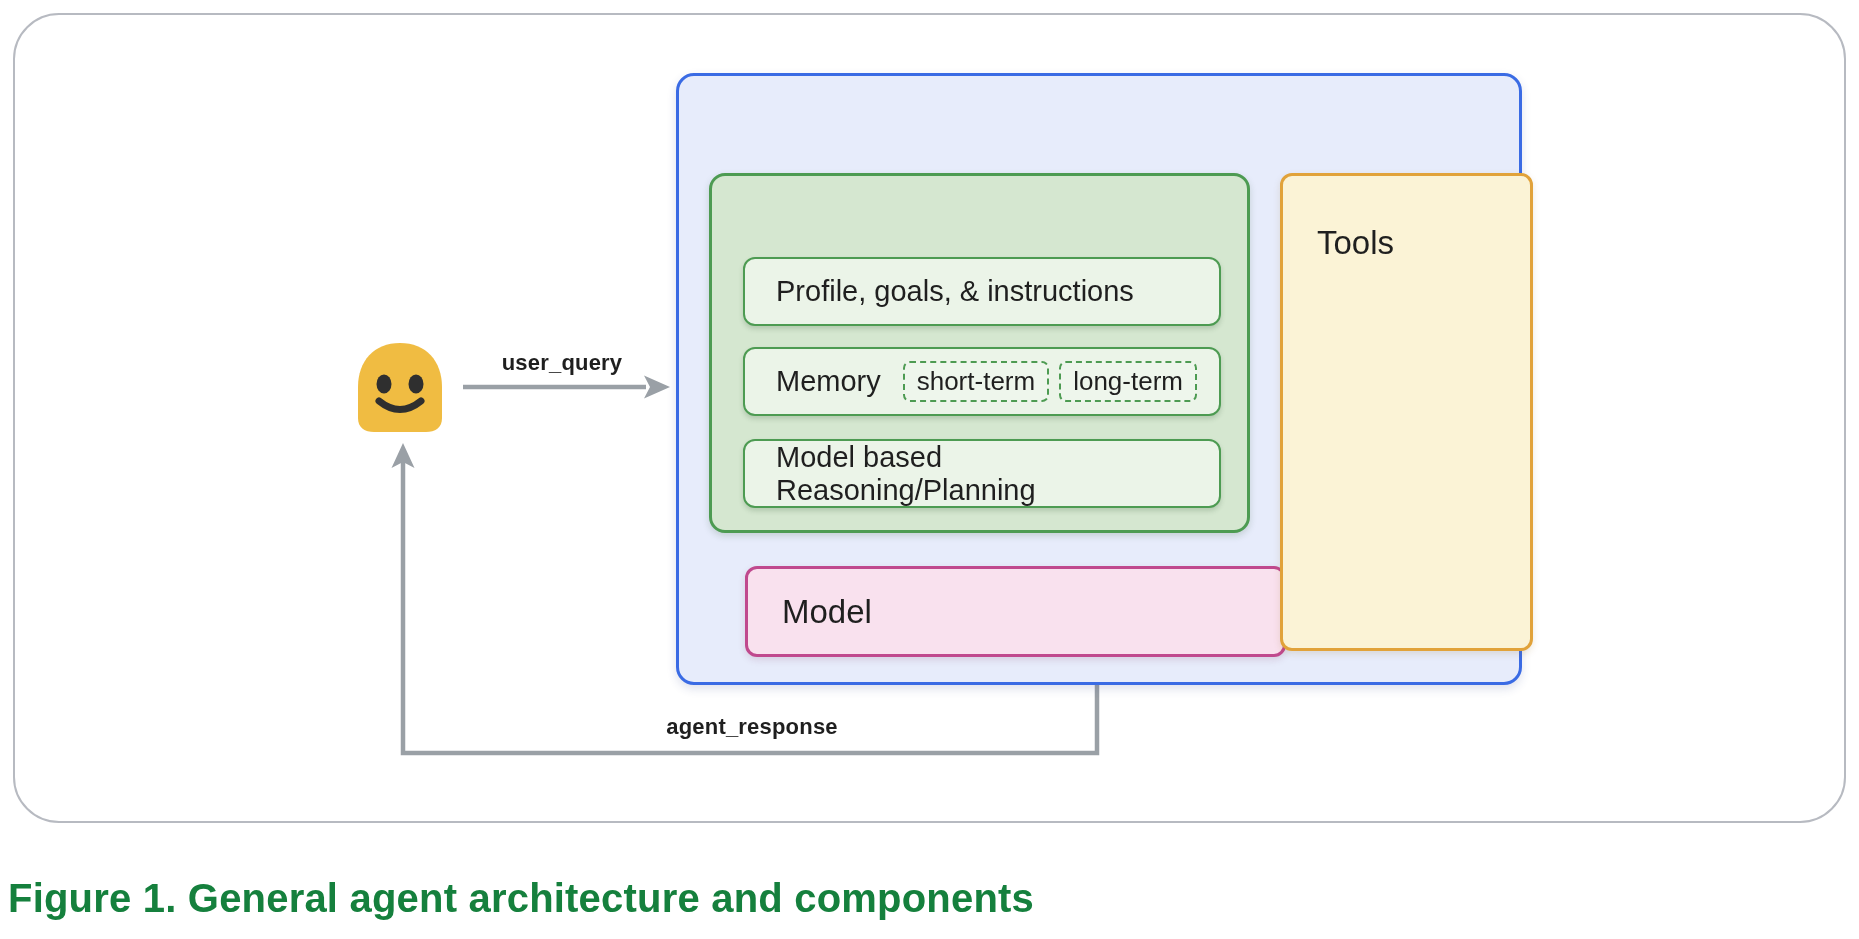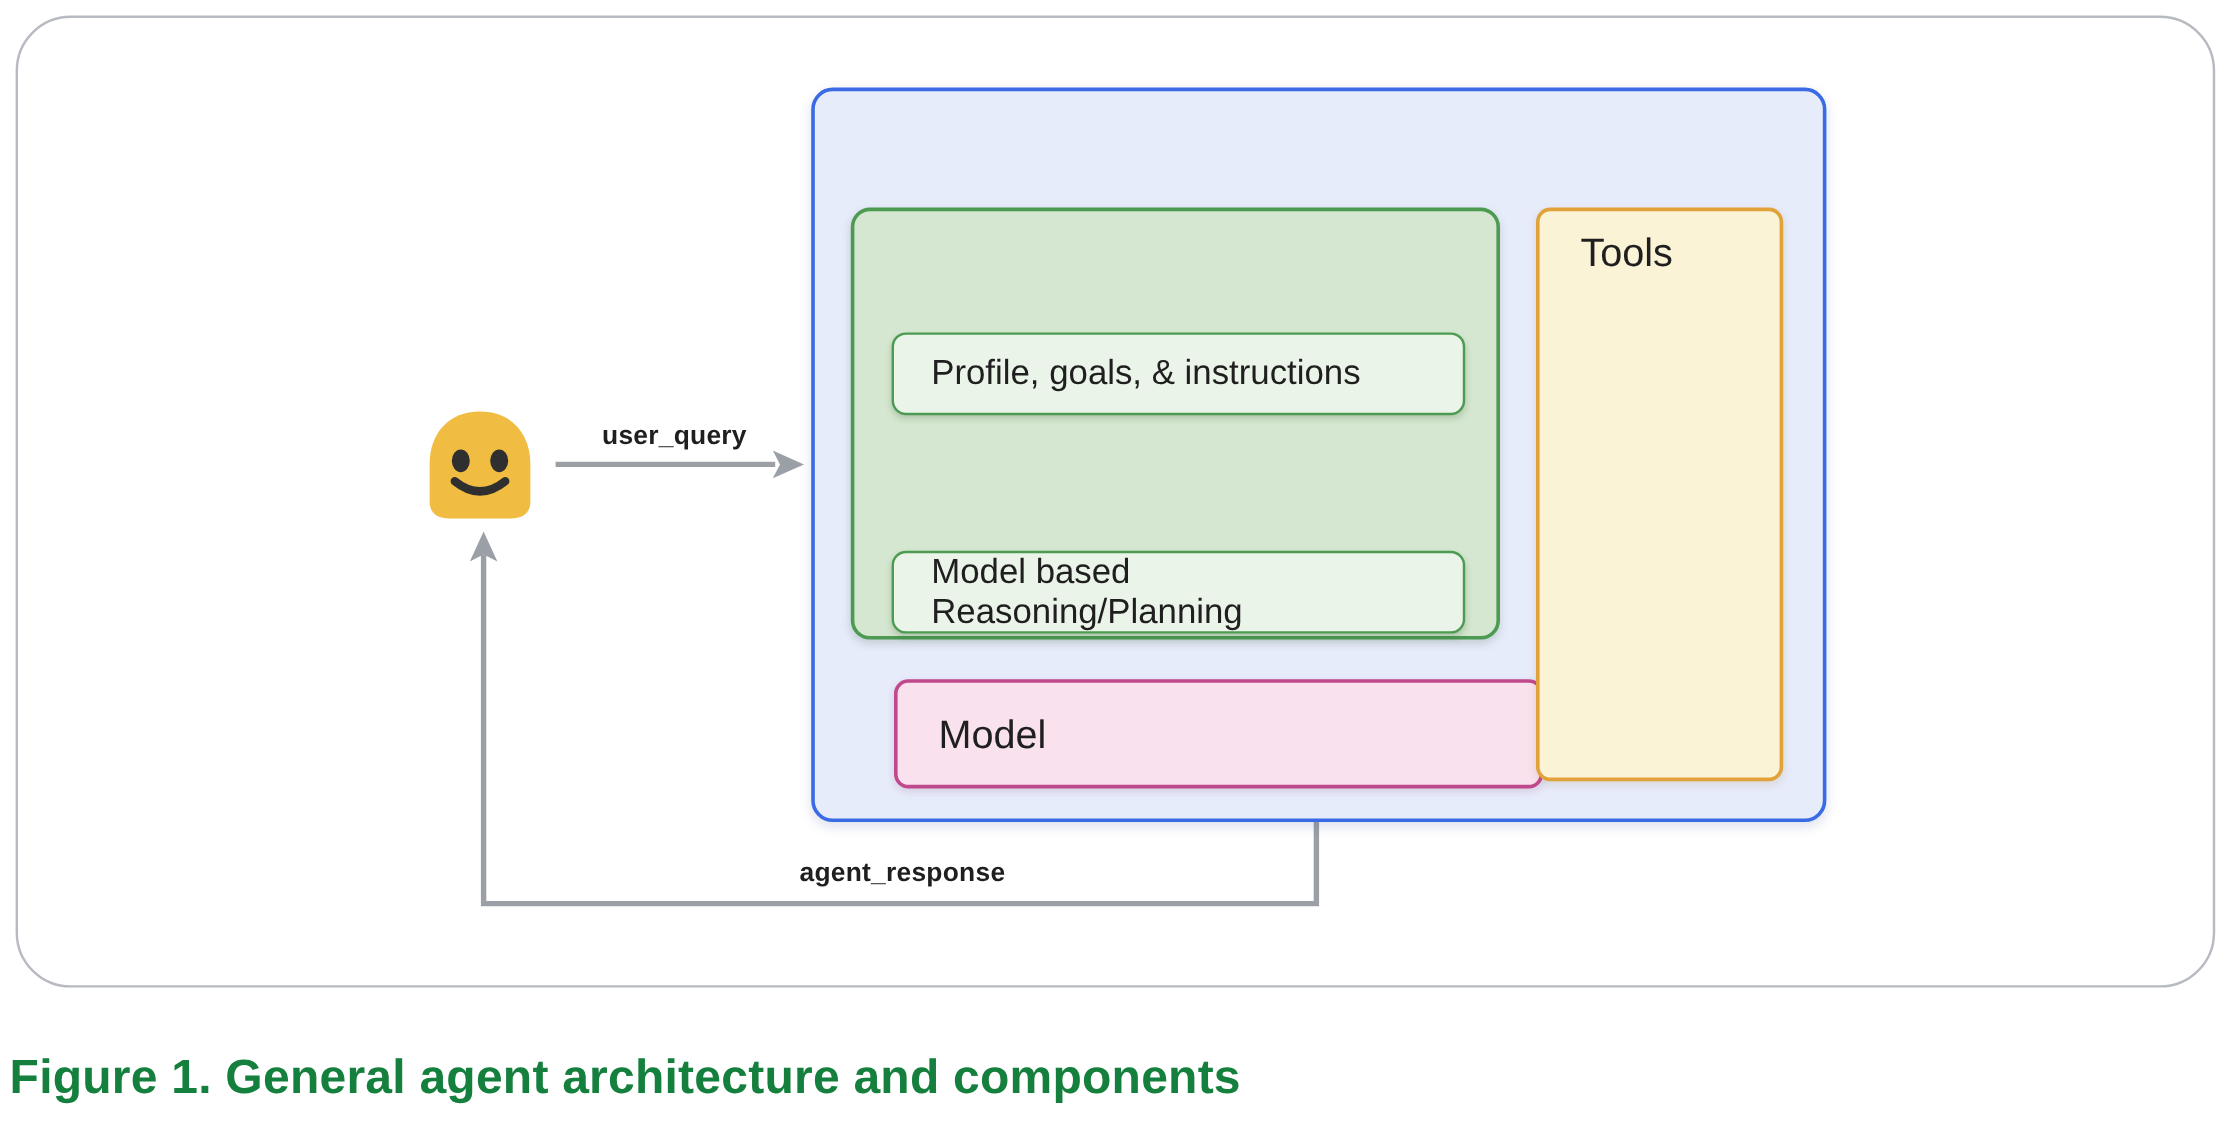--- a/index.html
+++ b/index.html
@@ -55,21 +55,20 @@
   }
   .orchestration-title{
     position:absolute;left:33px;top:28px;font-size:33px;font-weight:500;
   }
   .sub-box{
     position:absolute;left:31px;width:478px;height:69px;
     background:var(--green_inner_fill);border:2.5px solid var(--green_border);border-radius:12px;
     display:flex;align-items:center;padding:0 22px 0 31px;
     font-size:29px;font-weight:400;
     box-shadow:0 3px 5px rgba(40,80,40,0.20);
-    margin-top:20px;
   }
   .sub-box.profile{top:81px;}
   .sub-box.memory{top:171px;}
   .sub-box.reasoning{top:263px;}
   .chip-group{margin-left:auto;display:flex;gap:10px;}
   .chip{
     border:2px dashed var(--green_border);border-radius:7px;
     padding:3px 12px;font-size:26px;font-weight:400;white-space:nowrap;
     background:rgba(255,255,255,0.18);
   }
@@ -77,23 +76,23 @@
   .model-box{
     position:absolute;left:30px;top:490px;width:541px;height:91px;
     background:var(--pink_fill);border:3px solid var(--pink_border);border-radius:12px;
     display:flex;align-items:center;padding-left:34px;
     font-size:33px;font-weight:500;
     box-shadow:0 3px 7px rgba(120,40,80,0.15);
     margin-left:36px;
   }
 
   .tools-box{
-    position:absolute;left:601px;top:97px;width:206px;height:478px;
+    position:absolute;left:601px;top:97px;width:253px;height:478px;
     background:var(--yellow_fill);border:3px solid var(--yellow_border);border-radius:12px;
-    padding:16px 0 0 34px;font-size:33px;font-weight:500;
+    padding:48px 0 0 34px;font-size:33px;font-weight:500;
     box-shadow:0 3px 7px rgba(140,100,20,0.15);
   }
 
   .figure-caption{
     position:absolute;left:8px;top:876px;
     font-size:40px;font-weight:700;letter-spacing:.2px;color:#15803d;white-space:nowrap;
   }
 </style>
 </head>
 <body>
@@ -126,20 +125,27 @@
   <div class="flow-label agent">agent_response</div>
 
   <div class="runtime-box">
 
     <div class="orchestration-box">
 
       <div class="sub-box profile">
         <span>Profile, goals, &amp; instructions</span>
       </div>
 
+      <div class="sub-box memory">
+        <span>Memory</span>
+        <span class="chip-group">
+          <span class="chip">short-term</span>
+          <span class="chip">long-term</span>
+        </span>
+      </div>
 
       <div class="sub-box reasoning">
         <span>Model based Reasoning/Planning</span>
       </div>
     </div>
 
     <div class="model-box">
       <span>Model</span>
     </div>
 

